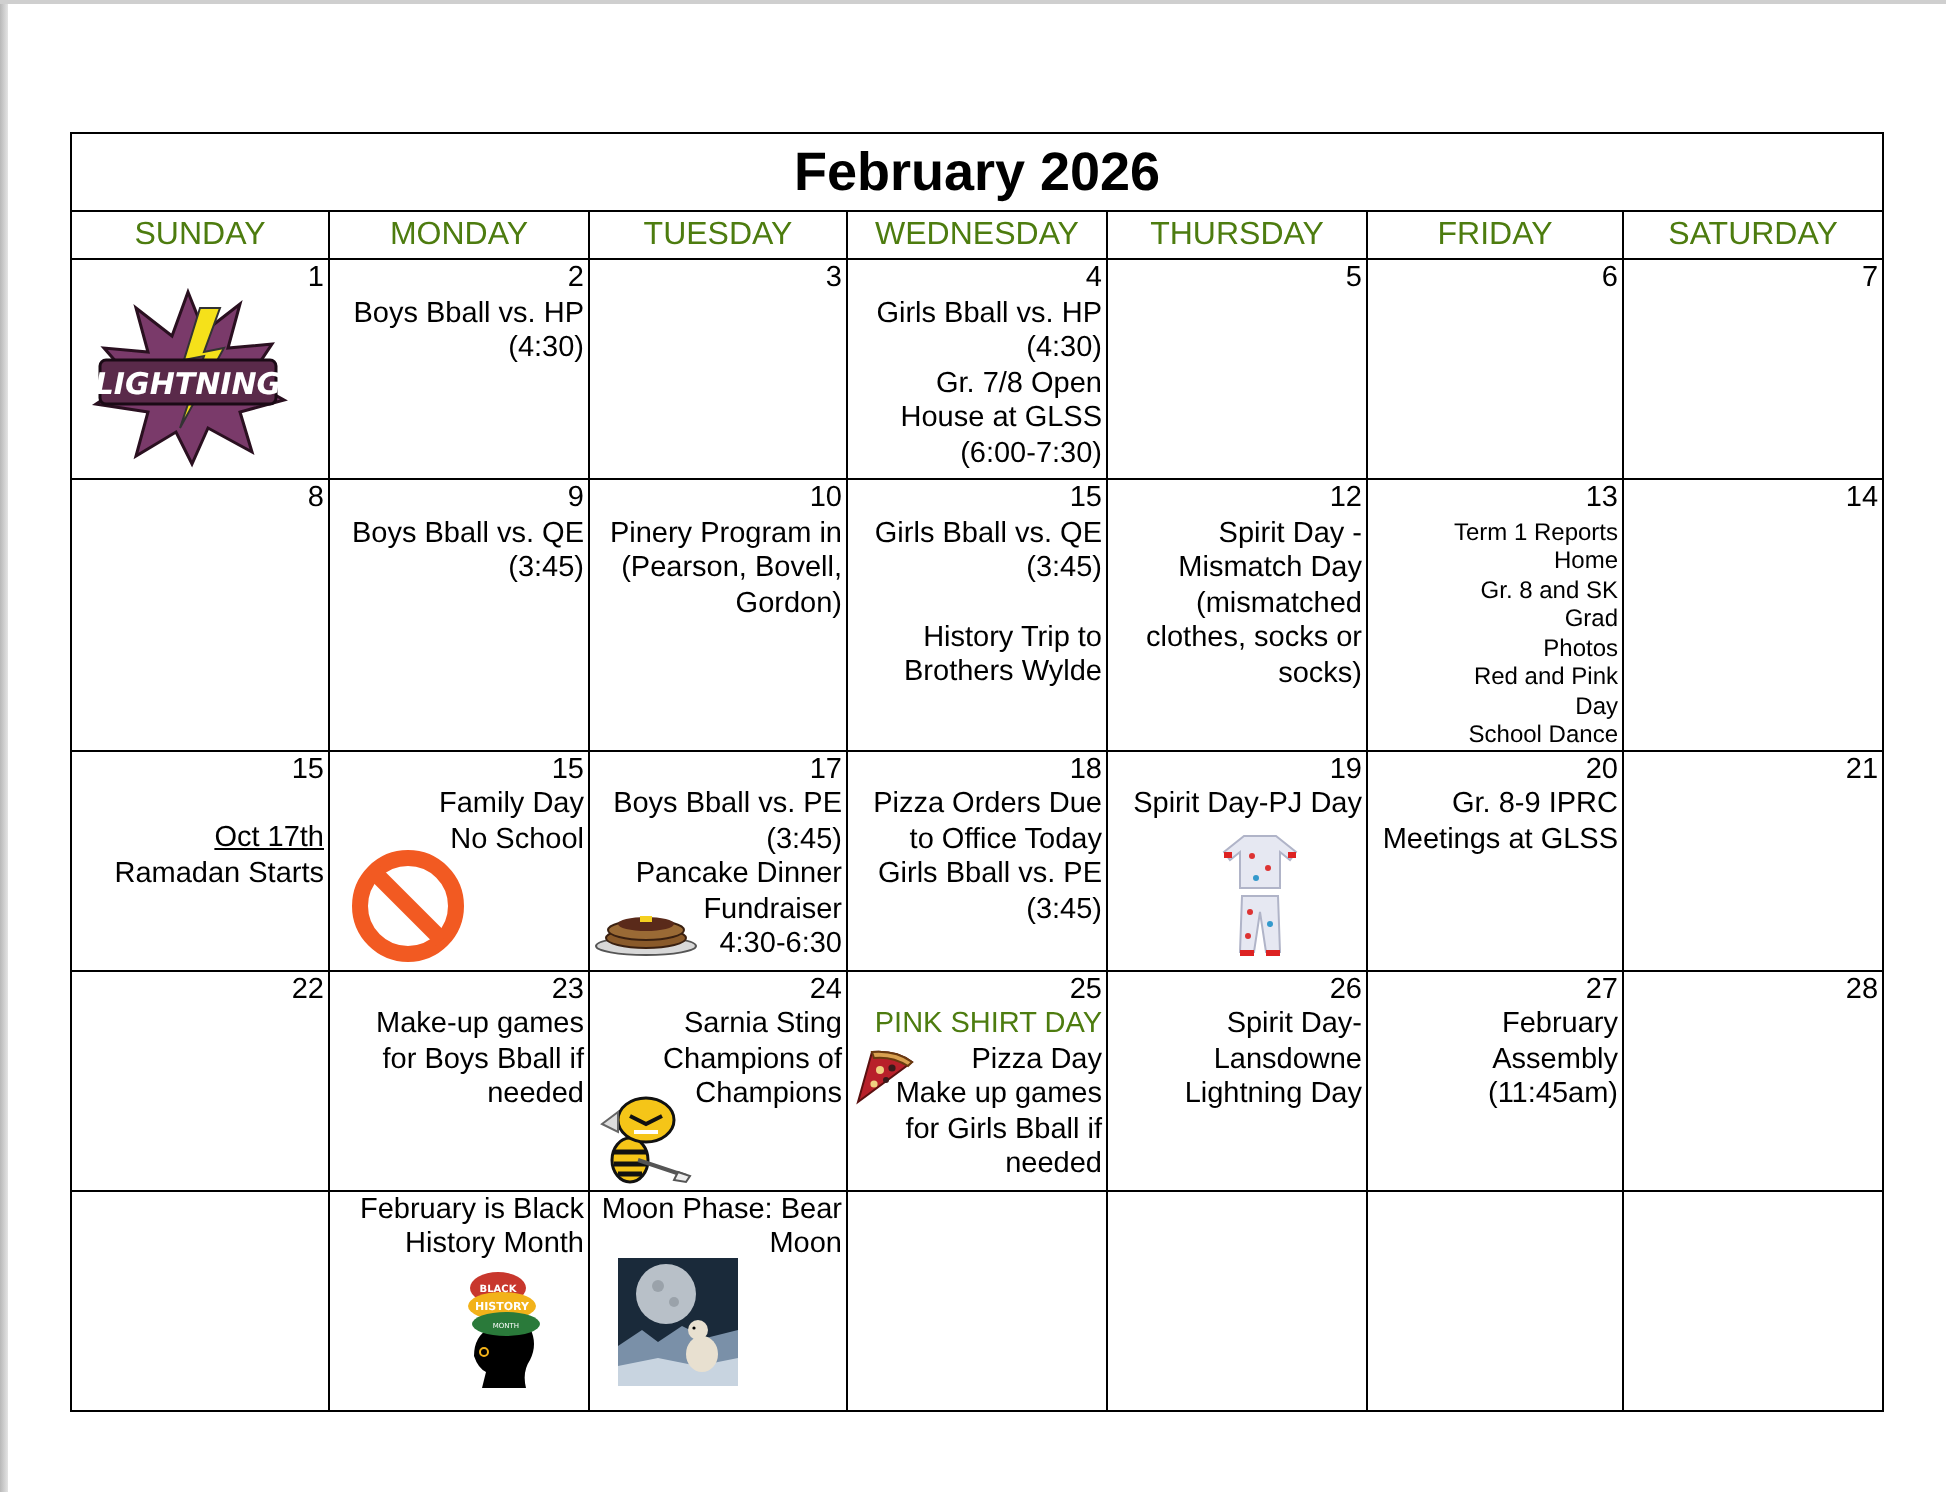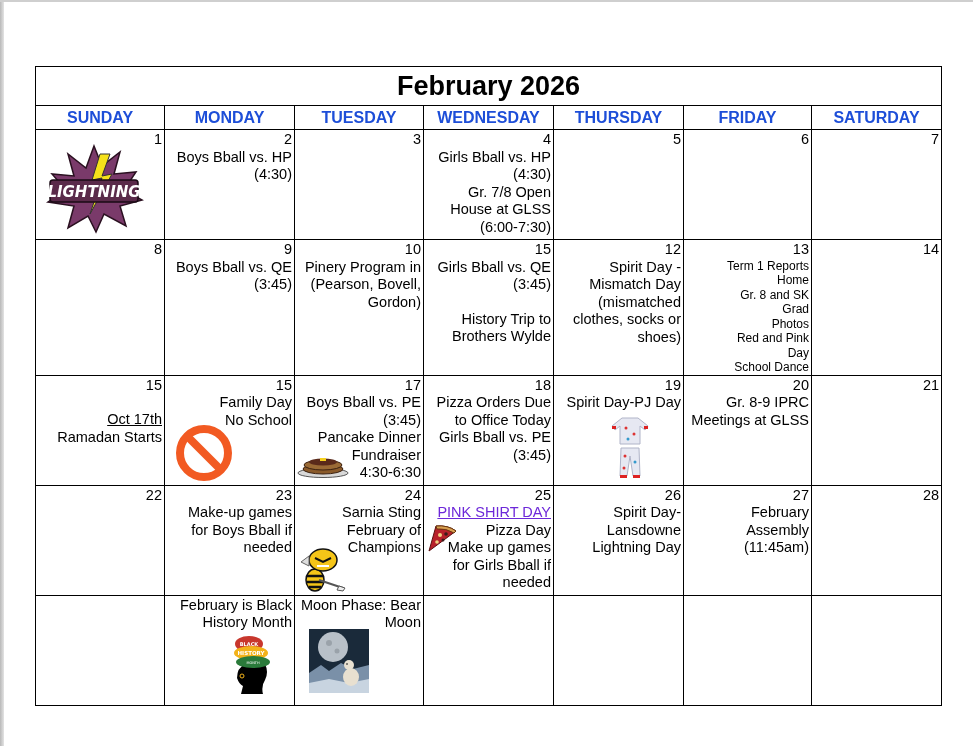--- a/index.html
+++ b/index.html
@@ -29,36 +29,36 @@
     vertical-align: top;
   }
   .title-cell {
     height: 38px;
     text-align: center; vertical-align: middle !important;
     font-weight: bold; font-size: 27px; color: #000;
   }
   .dow-cell {
     height: 23px;
     text-align: center; vertical-align: middle !important;
-    font-weight: bold; font-size: 16px; color: #1d4ed8;
+    font-weight: normal; font-size: 16px; color: #4d7c0f;
   }
   .day-cell {
     height: 109px;
     position: relative;
     text-align: right;
     font-size: 14.5px;
     line-height: 17.5px;
     color: #000;
     overflow: hidden;
   }
   .day-inner { padding: 1px 2px 0 2px; }
   .day-num { display: block; font-size: 14.5px; }
   .ev { display: block; }
   .ev.small { font-size: 12px; line-height: 14.5px; margin-left: 37px; }
-  .ev.pink { color: #6d28d9; text-decoration: underline; }
+  .ev.pink { color: #4d7c0f; }
   .ev.underline { text-decoration: underline; }
   .gap { display: block; height: 17px; }
   .img { position: absolute; }
 </style>
 </head>
 <body>
 
 <div class="page-shadow-left"></div>
 <div class="page-shadow-top"></div>
 
@@ -168,21 +168,21 @@
         <span class="ev">Brothers Wylde</span>
       </div>
     </td>
     <td class="day-cell">
       <div class="day-inner">
         <span class="day-num">12</span>
         <span class="ev">Spirit Day -</span>
         <span class="ev">Mismatch Day</span>
         <span class="ev">(mismatched</span>
         <span class="ev">clothes, socks or</span>
-        <span class="ev">shoes)</span>
+        <span class="ev">socks)</span>
       </div>
     </td>
     <td class="day-cell">
       <div class="day-inner">
         <span class="day-num">13</span>
         <span class="ev small">Term 1 Reports Home</span>
         <span class="ev small">Gr. 8 and SK Grad</span>
         <span class="ev small">Photos</span>
         <span class="ev small">Red and Pink Day</span>
         <span class="ev small">School Dance</span>
@@ -286,21 +286,21 @@
         <span class="day-num">23</span>
         <span class="ev">Make-up games</span>
         <span class="ev">for Boys Bball if</span>
         <span class="ev">needed</span>
       </div>
     </td>
     <td class="day-cell">
       <div class="day-inner">
         <span class="day-num">24</span>
         <span class="ev">Sarnia Sting</span>
-        <span class="ev">February of</span>
+        <span class="ev">Champions of</span>
         <span class="ev">Champions</span>
       </div>
       <svg class="img" style="left:2px;top:60px" width="50" height="46" viewBox="0 0 50 46">
         <ellipse cx="18" cy="34" rx="9" ry="11" fill="#f5c518" stroke="#111" stroke-width="1.5"></ellipse>
         <path d="M10,30 L26,30 M10,36 L26,36 M12,41 L24,41" stroke="#111" stroke-width="2.5"></path>
         <ellipse cx="26" cy="14" rx="14" ry="11" fill="#f5c518" stroke="#111" stroke-width="1.5"></ellipse>
         <path d="M18,12 L26,16 L34,12" stroke="#111" stroke-width="2" fill="none"></path>
         <path d="M20,20 L32,20" stroke="#fff" stroke-width="2"></path>
         <path d="M4,16 L12,10 L12,20 Z" fill="#ddd" stroke="#666" stroke-width="1"></path>
         <line x1="22" y1="34" x2="46" y2="42" stroke="#555" stroke-width="2"></line>

